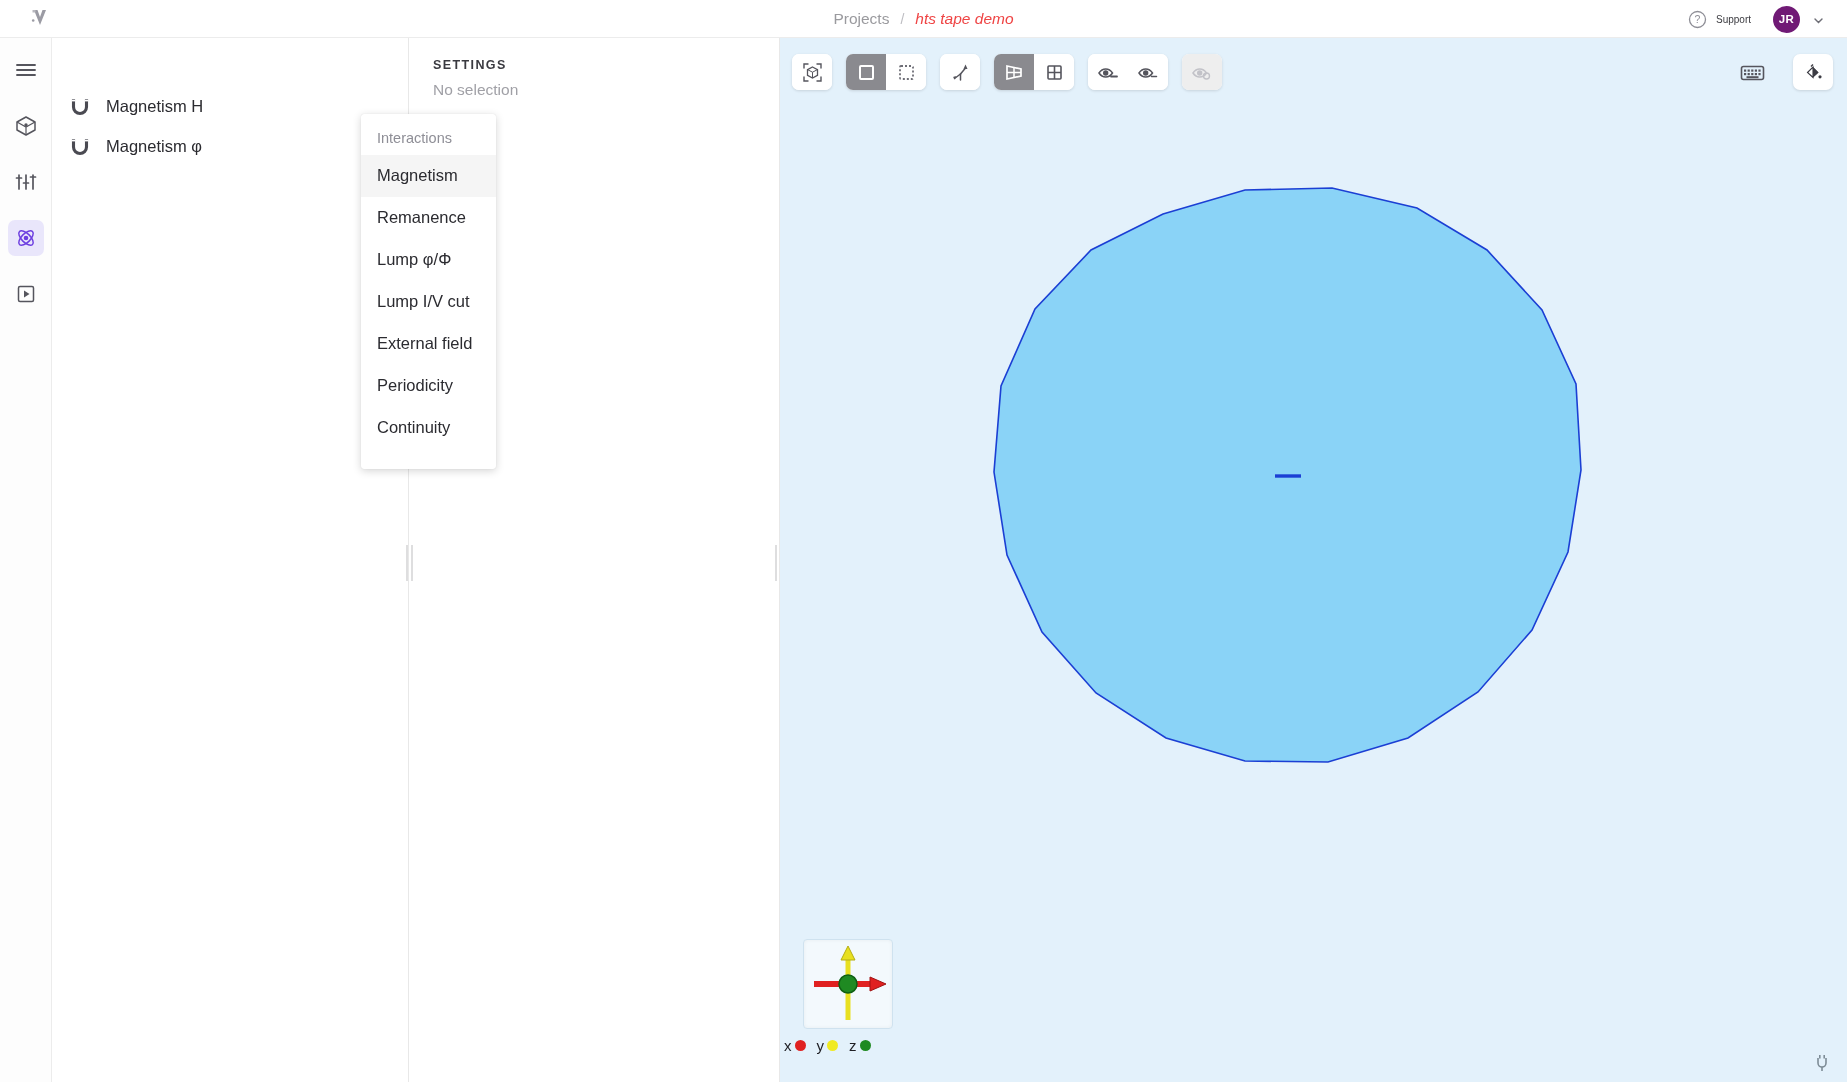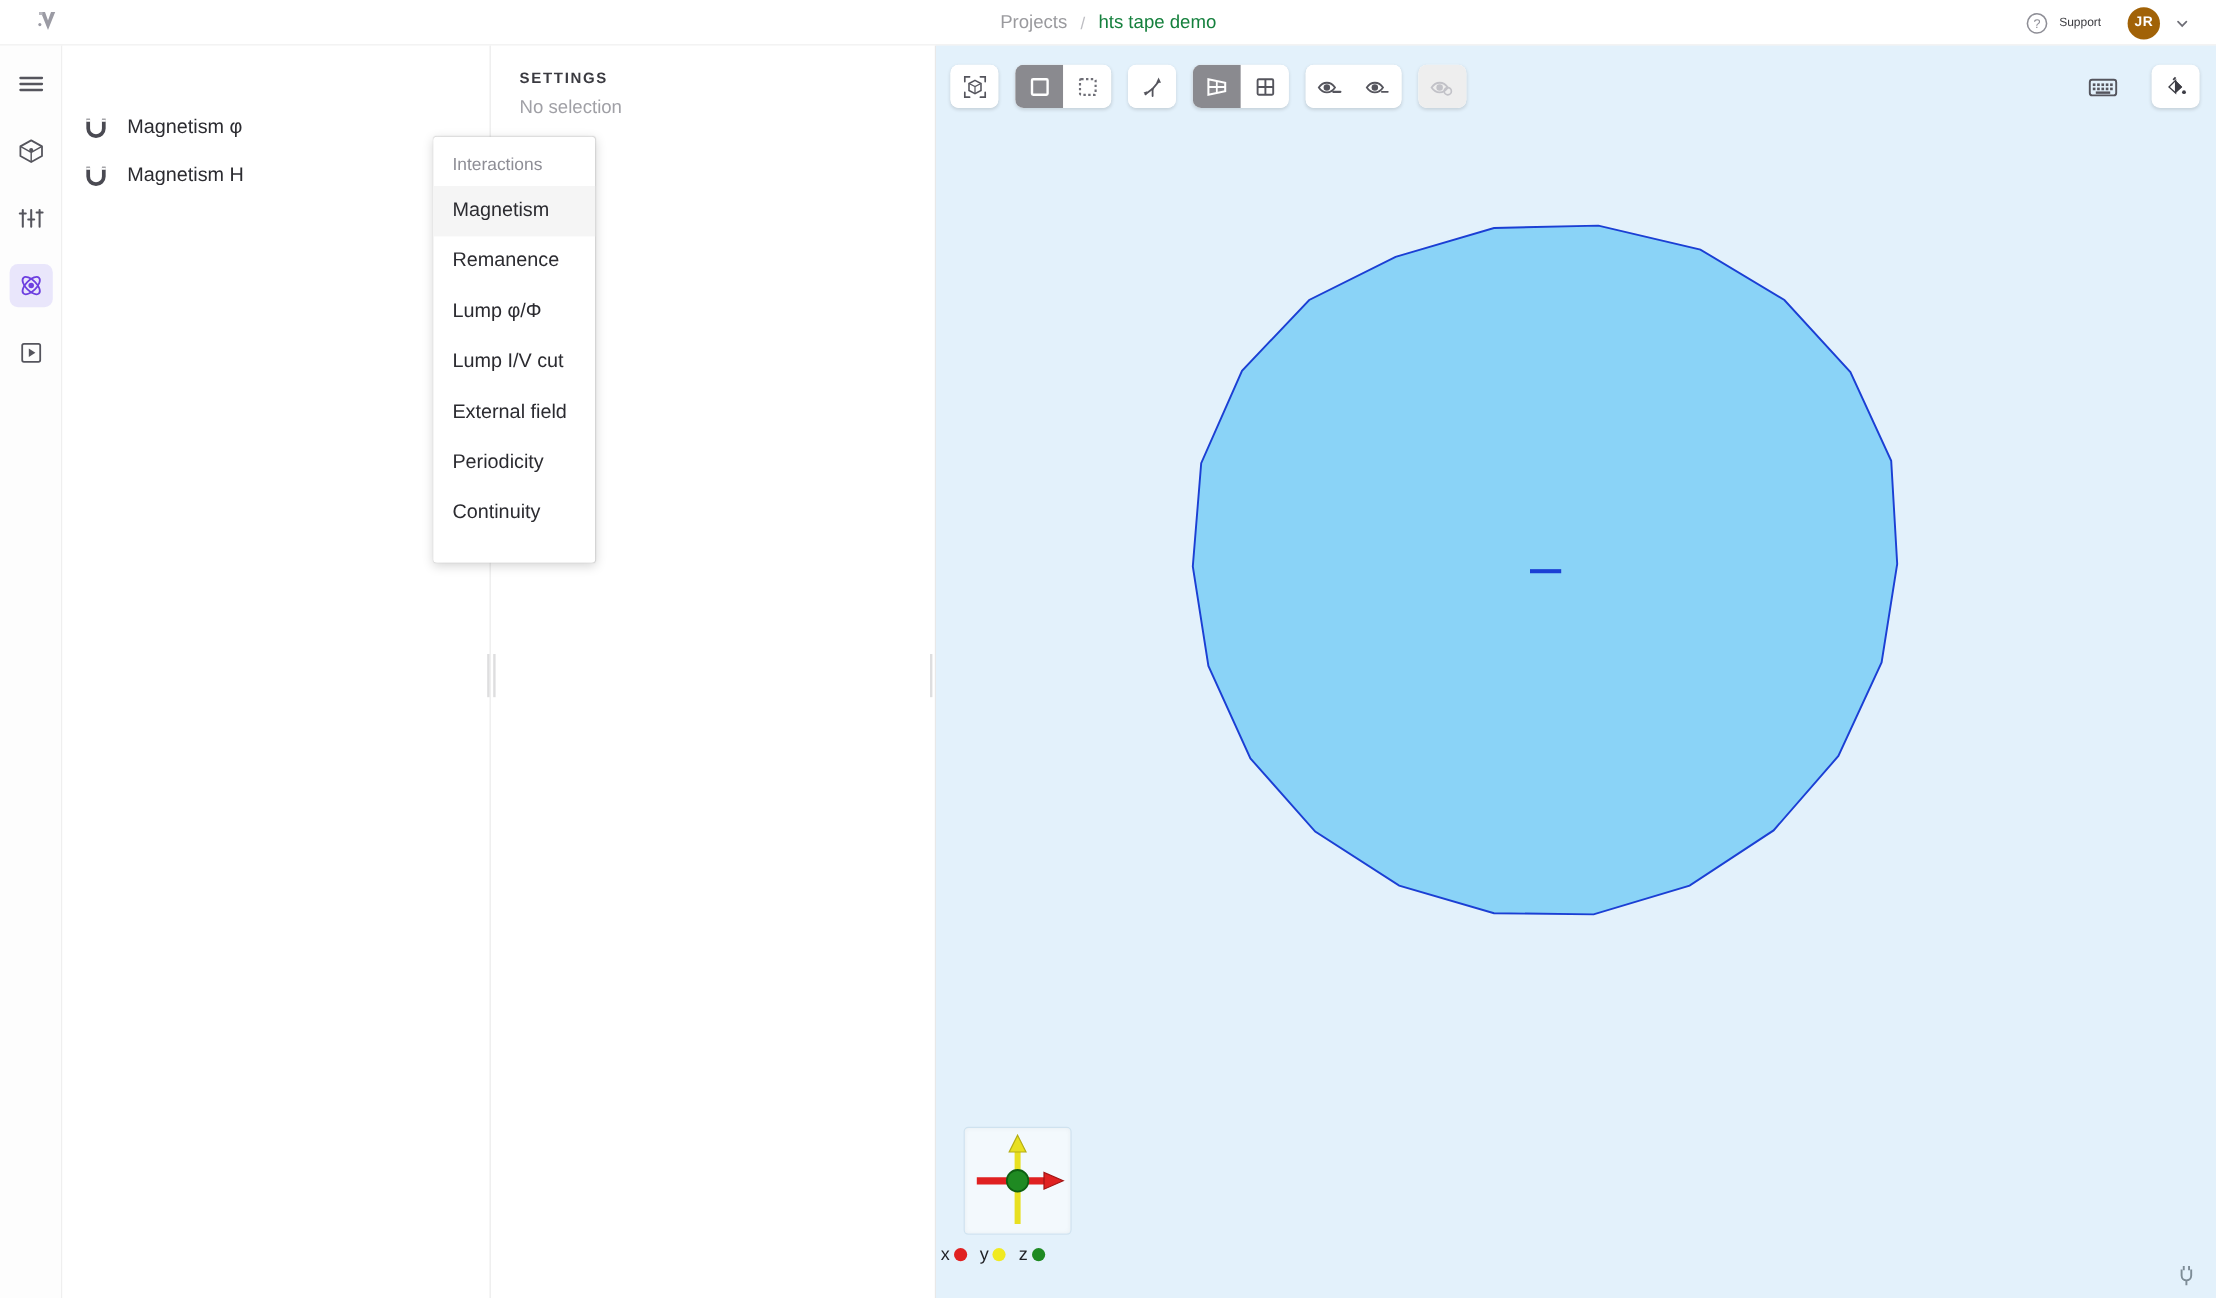--- a/index.html
+++ b/index.html
@@ -21,30 +21,30 @@
     position: absolute; left: 26px; top: 6px;
     width: 28px; height: 26px;
   }
   .breadcrumb {
     position: absolute; left: 0; width: 1847px; top: 0; height: 38px;
     display: flex; align-items: center; justify-content: center; gap: 11px;
     font-size: 15.5px;
   }
   .crumb-projects { color: #9a9a9e; }
   .crumb-sep { color: #bdbdc2; font-size: 14px; }
-  .crumb-current { color: #15803d; }
+  .crumb-current { color: #ef4444; font-style: italic; }
   .topbar-right {
     position: absolute; right: 22px; top: 0; height: 38px;
     display: flex; align-items: center; gap: 9px;
   }
   .help-icon { width: 19px; height: 19px; display: block; }
   .support-label { font-size: 10px; color: #3c3c41; margin-right: 13px; }
   .avatar {
     width: 27px; height: 27px; border-radius: 50%;
-    background: #a16207; color: #fff; font-size: 11.5px; font-weight: 600;
+    background: #701a75; color: #fff; font-size: 11.5px; font-weight: 600;
     display: flex; align-items: center; justify-content: center;
     letter-spacing: .3px;
   }
   .chevron-down { width: 13px; height: 13px; margin-left: 3px; }
 
   
   .rail {
     position: absolute; left: 0; top: 38px; width: 52px; height: 1044px;
     background: #fdfdfd; border-right: 1px solid #ececec;
     display: flex; flex-direction: column; align-items: center; padding-top: 14px;
@@ -278,32 +278,32 @@
 
     <div class="phys-list">
       <div class="phys-item">
         <span class="magnet-icon">
           <svg width="22" height="21" viewBox="0 0 22 21">
             <path d="M4.5 3 L4.5 11 A6.5 6.5 0 0 0 17.5 11 L17.5 3" fill="none" stroke="#4a4a52" stroke-width="3.1"></path>
             <line x1="4.5" y1="3.6" x2="4.5" y2="5.4" stroke="#ffffff" stroke-width="3.4"></line>
             <line x1="17.5" y1="3.6" x2="17.5" y2="5.4" stroke="#ffffff" stroke-width="3.4"></line>
           </svg>
         </span>
-        <span class="phys-label">Magnetism φ</span>
+        <span class="phys-label">Magnetism H</span>
       </div>
 
       <div class="phys-item">
         <span class="magnet-icon">
           <svg width="22" height="21" viewBox="0 0 22 21">
             <path d="M4.5 3 L4.5 11 A6.5 6.5 0 0 0 17.5 11 L17.5 3" fill="none" stroke="#4a4a52" stroke-width="3.1"></path>
             <line x1="4.5" y1="3.6" x2="4.5" y2="5.4" stroke="#ffffff" stroke-width="3.4"></line>
             <line x1="17.5" y1="3.6" x2="17.5" y2="5.4" stroke="#ffffff" stroke-width="3.4"></line>
           </svg>
         </span>
-        <span class="phys-label">Magnetism H</span>
+        <span class="phys-label">Magnetism φ</span>
       </div>
     </div>
 
     <div class="layers-btn">
       <span>
         <svg width="21" height="21" viewBox="0 0 21 21">
           <path d="M10 2.5 L18 6.5 L10 10.5 L2 6.5 Z" fill="#6e6e76"></path>
           <path d="M2.4 10 L10 13.8 L17.6 10" fill="none" stroke="#6e6e76" stroke-width="1.5"></path>
           <path d="M2.4 13.6 L10 17.4 L17.6 13.6" fill="none" stroke="#6e6e76" stroke-width="1.5"></path>
           <g stroke="#6e6e76" stroke-width="1.6" stroke-linecap="round">

